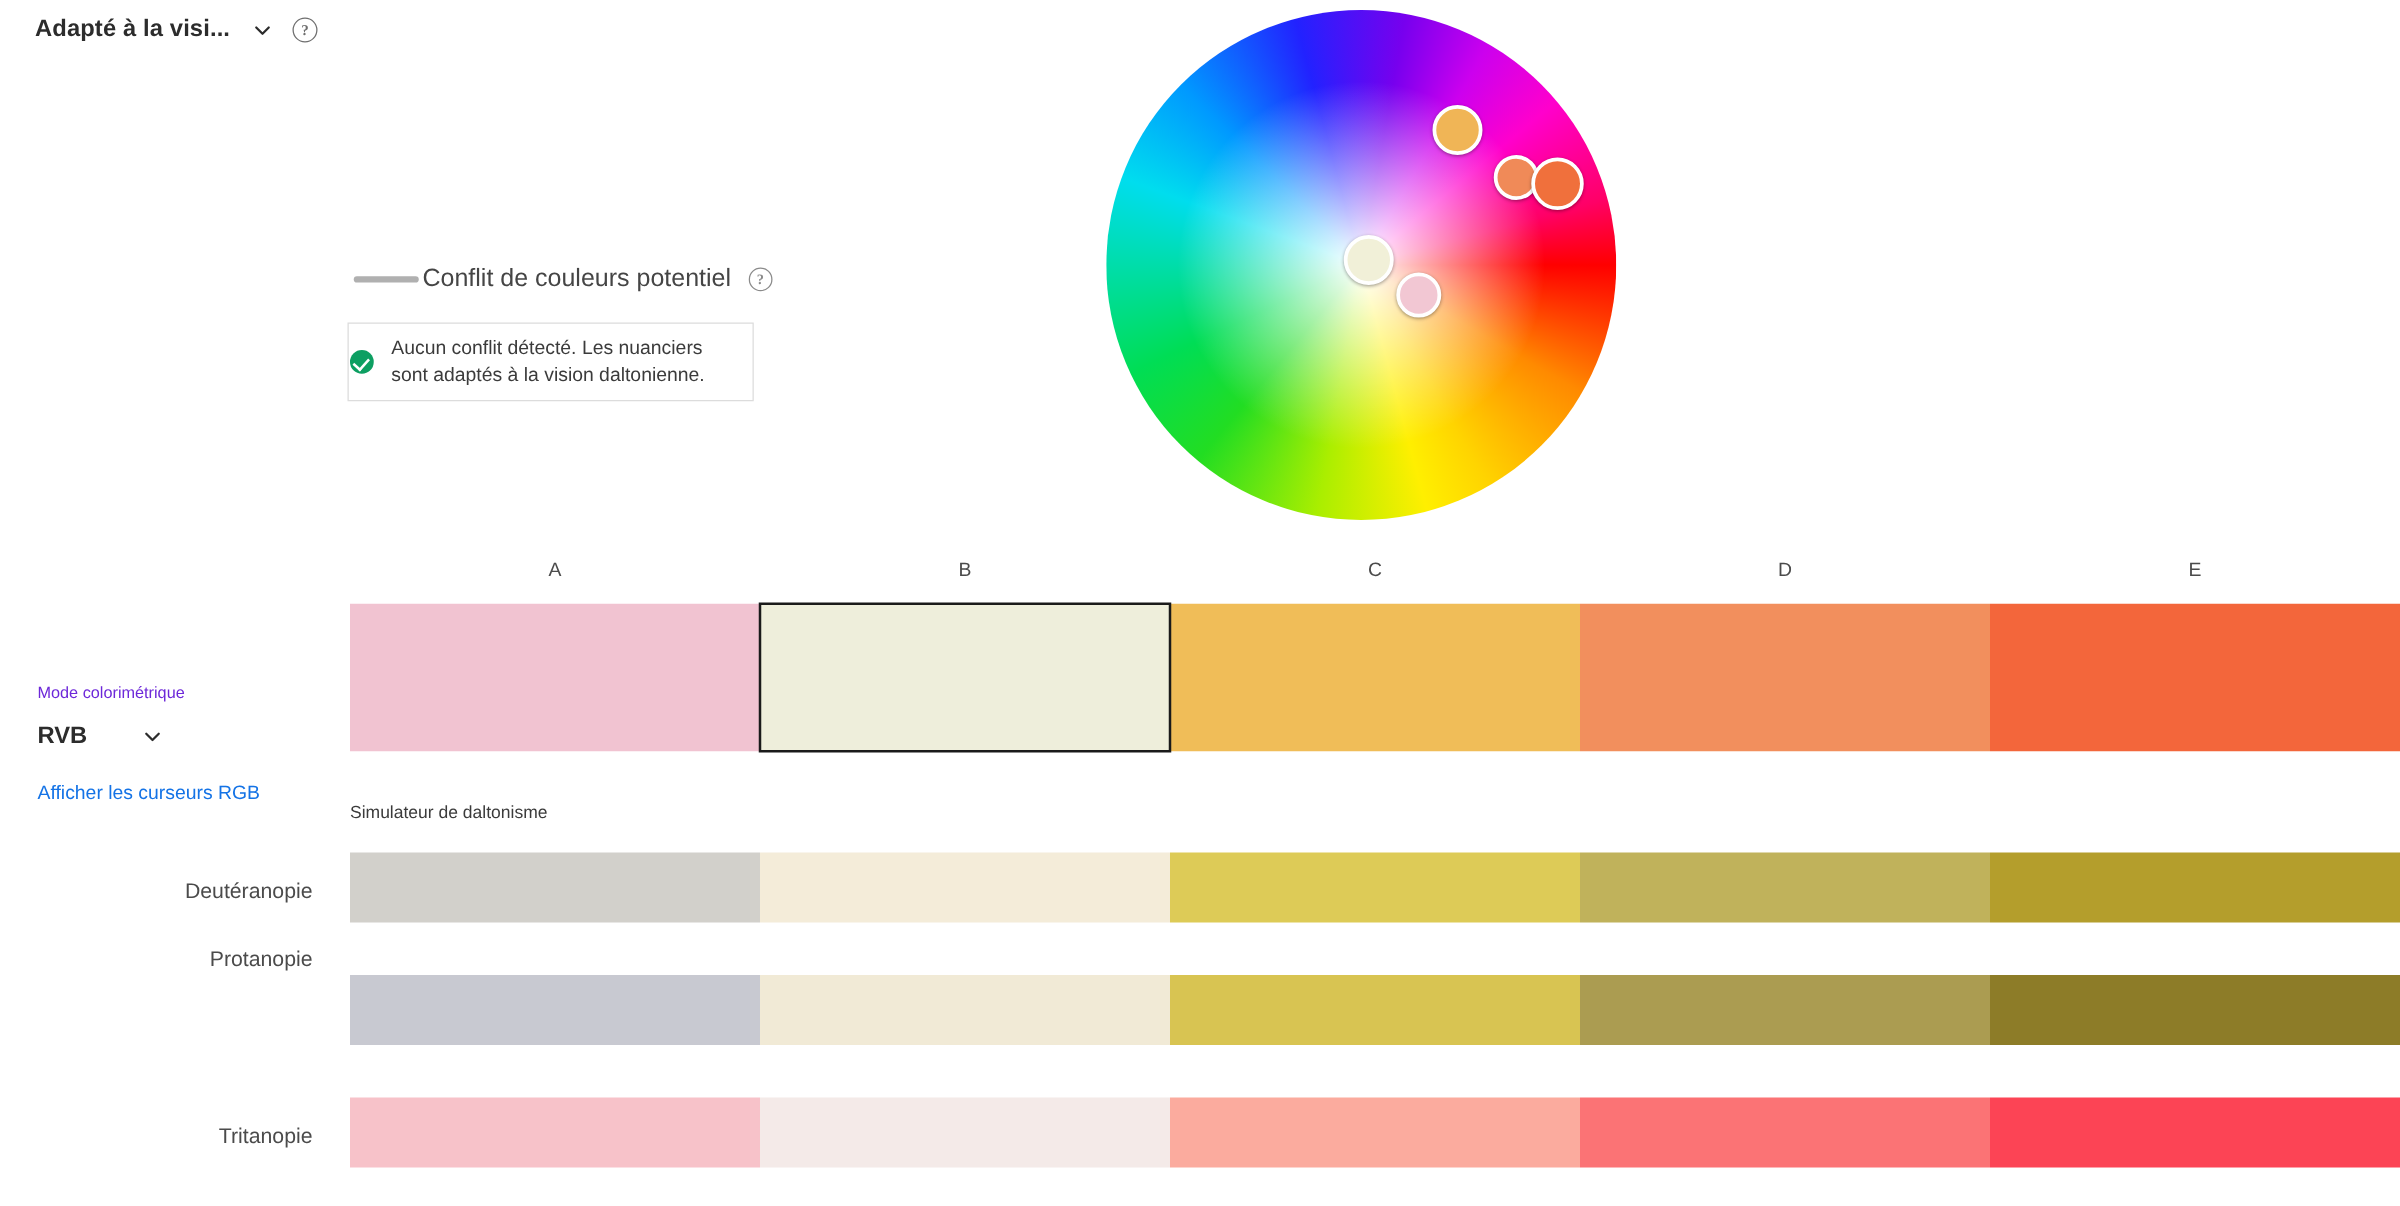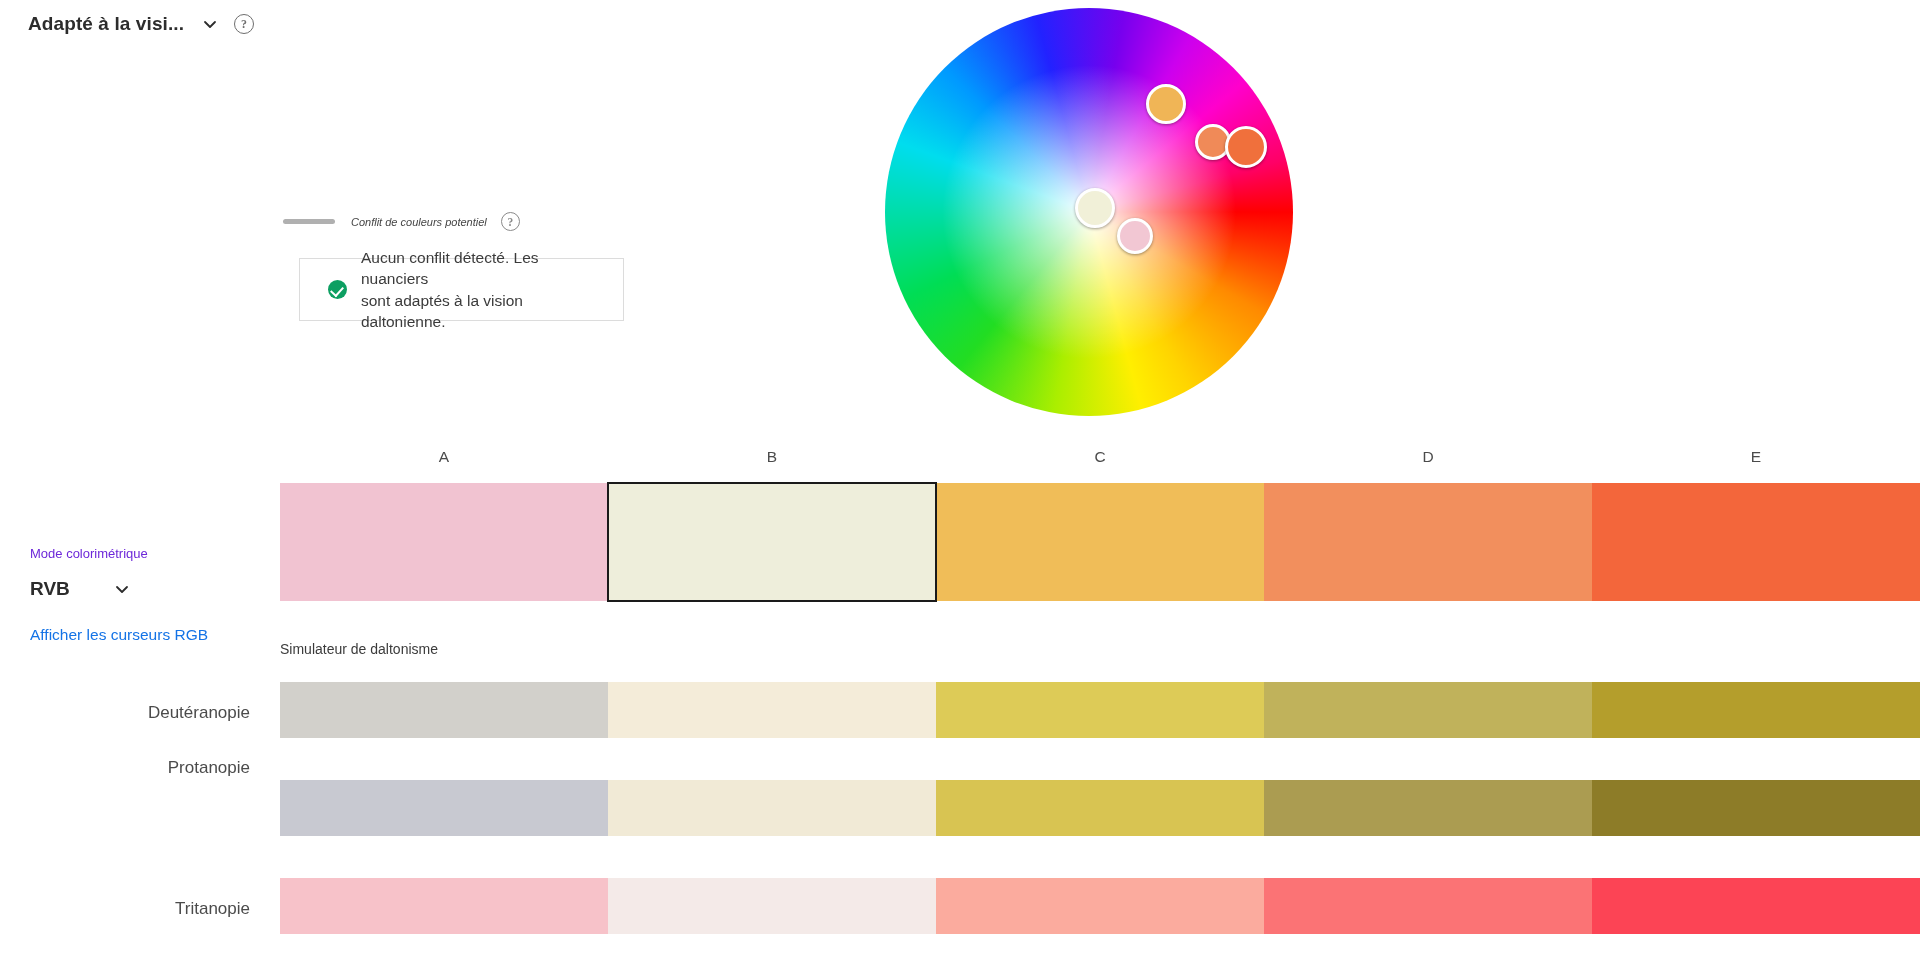--- a/index.html
+++ b/index.html
@@ -78,35 +78,35 @@
 
   
   .legend {
     position: absolute; left: 283px; top: 212px;
     display: flex; align-items: center;
   }
   .legend-bar {
     width: 52px; height: 5px; border-radius: 3px; background: #b0b0b0;
   }
   .legend-label {
-    margin-left: 16px; font-style: italic; font-size: 11px; color: #454545;
+    margin-left: 3px; font-size: 20px; color: #454545;
   }
   .legend-help {
     margin-left: 14px; width: 19px; height: 19px; border-radius: 50%;
     border: 1.5px solid #8a8a8a; color: #8a8a8a;
     font-size: 11.5px; font-weight: 700;
     display: inline-flex; align-items: center; justify-content: center;
     cursor: pointer; font-family: "Liberation Serif", serif;
   }
 
   .alertbox {
-    position: absolute; left: 299px; top: 258px;
+    position: absolute; left: 278px; top: 258px;
     width: 325px; height: 63px;
     border: 1px solid #dcdcdc; background: #fff;
-    display: flex; align-items: center; padding: 0 28px;
+    display: flex; align-items: center; padding: 0 1px;
   }
   .alert-ico {
     flex: 0 0 auto; width: 19px; height: 19px; border-radius: 50%;
     background: #0d9f62; position: relative; margin-right: 14px;
   }
   .alert-ico::after {
     content: ""; position: absolute;
     left: 5px; top: 4px; width: 6px; height: 10px;
     border: solid #fff; border-width: 0 2px 2px 0;
     transform: rotate(42deg);

